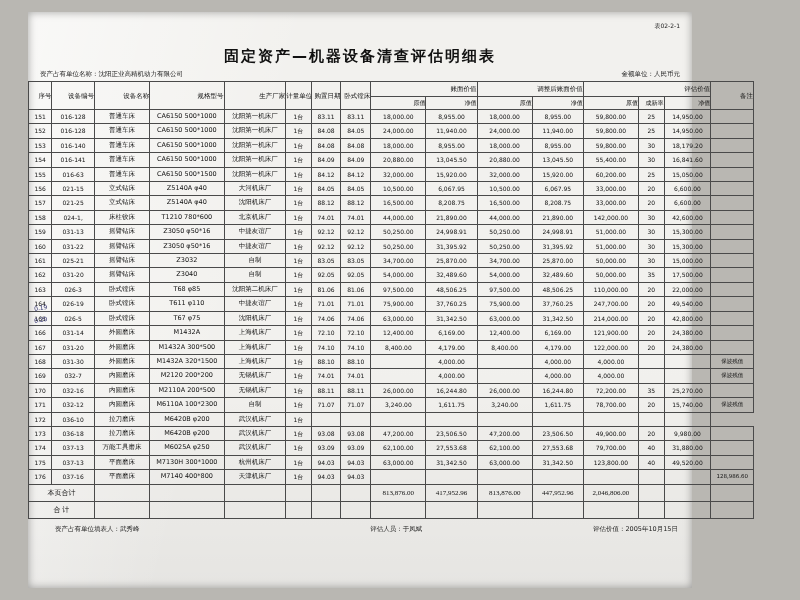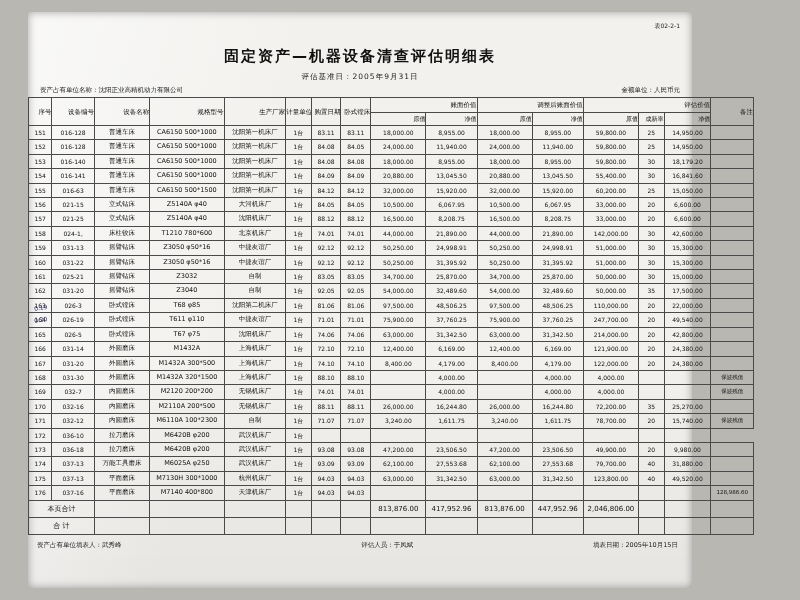--- a/index.html
+++ b/index.html
@@ -35,44 +35,43 @@
   th,td{
     border:1px solid #4a4a4a;
     padding:0;height:13.4px;line-height:13.4px;
     text-align:center;white-space:nowrap;overflow:hidden;
   }
   thead th{font-weight:normal;font-size:6px;height:12px;line-height:12px;text-align:right;}
   .hdr-main th{height:14px;line-height:14px;font-size:6.5px;}
   td.name{font-size:6.5px;}
   tr.data td{height:13.4px;}
   .num{font-variant-numeric:tabular-nums;}
-  .footrow td{height:16px;line-height:16px;font-size:7px;}
+  .footrow td{height:16px;line-height:16px;font-size:7px;font-family:Liberation Serif, serif;}
   .sign{
     display:flex;justify-content:space-between;
-    font-size:6.5px;color:#222;padding:6px 14px 0 9px;
+    font-size:6.5px;color:#222;padding:6px 14px 0 27px;
   }
   .sign-mid{padding-left:60px;}
   .notetop{
     position:absolute;left:6px;top:292px;font-size:6px;color:#2a2a6a;
     transform:rotate(-8deg);
   }
   .notetop2{
     position:absolute;left:6px;top:304px;font-size:6px;color:#2a2a6a;
     transform:rotate(-8deg);
   }
   .smallremark{font-size:5.5px;}
 </style>
 </head>
 <body>
 
 <div id="sheet">
 
   <div class="rightcode">表02-2-1</div>
   <div class="title">固定资产—机器设备清查评估明细表</div>
-  <div class="subtitle">评估基准日：2005年9月31日</div>
 
   <div class="rowmeta">
     <span>资产占有单位名称：沈阳正业高精机动力有限公司</span>
     <span>金额单位：人民币元</span>
   </div>
 
   <div class="notetop">0.19</div>
   <div class="notetop2">0.20</div>
 
   <table>
@@ -620,15 +619,15 @@
           <td class="num"></td>
           <td class="num"></td>
           <td class="num"></td>
         </tr>
       </tbody>
   </table>
 
   <div class="sign">
     <span>资产占有单位填表人：武秀峰</span>
     <span class="sign-mid">评估人员：于凤斌</span>
-    <span>填表日期：2005年10月15日</span>
+    <span>评估价值：2005年10月15日</span>
   </div>
 </div>
 
 </body></html>

